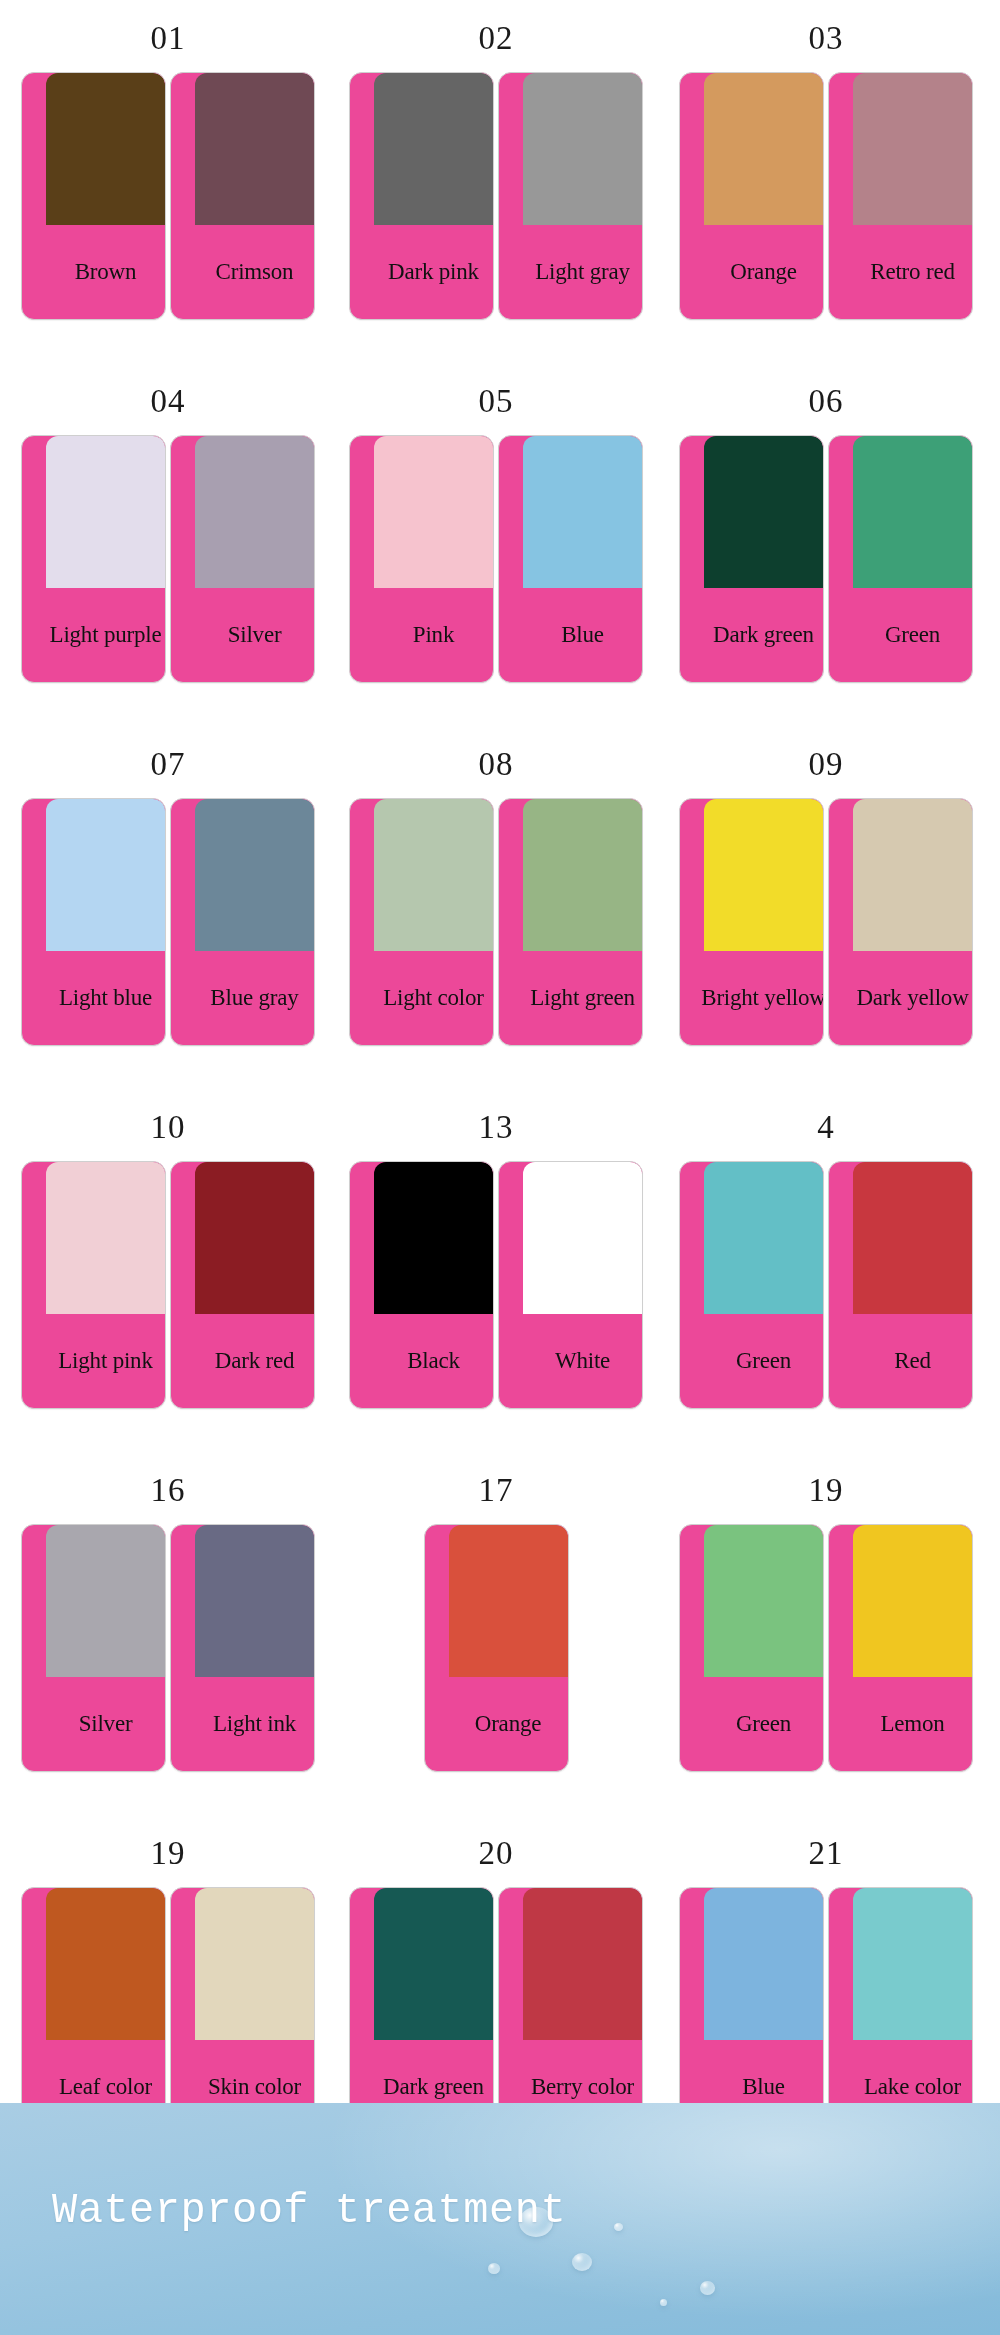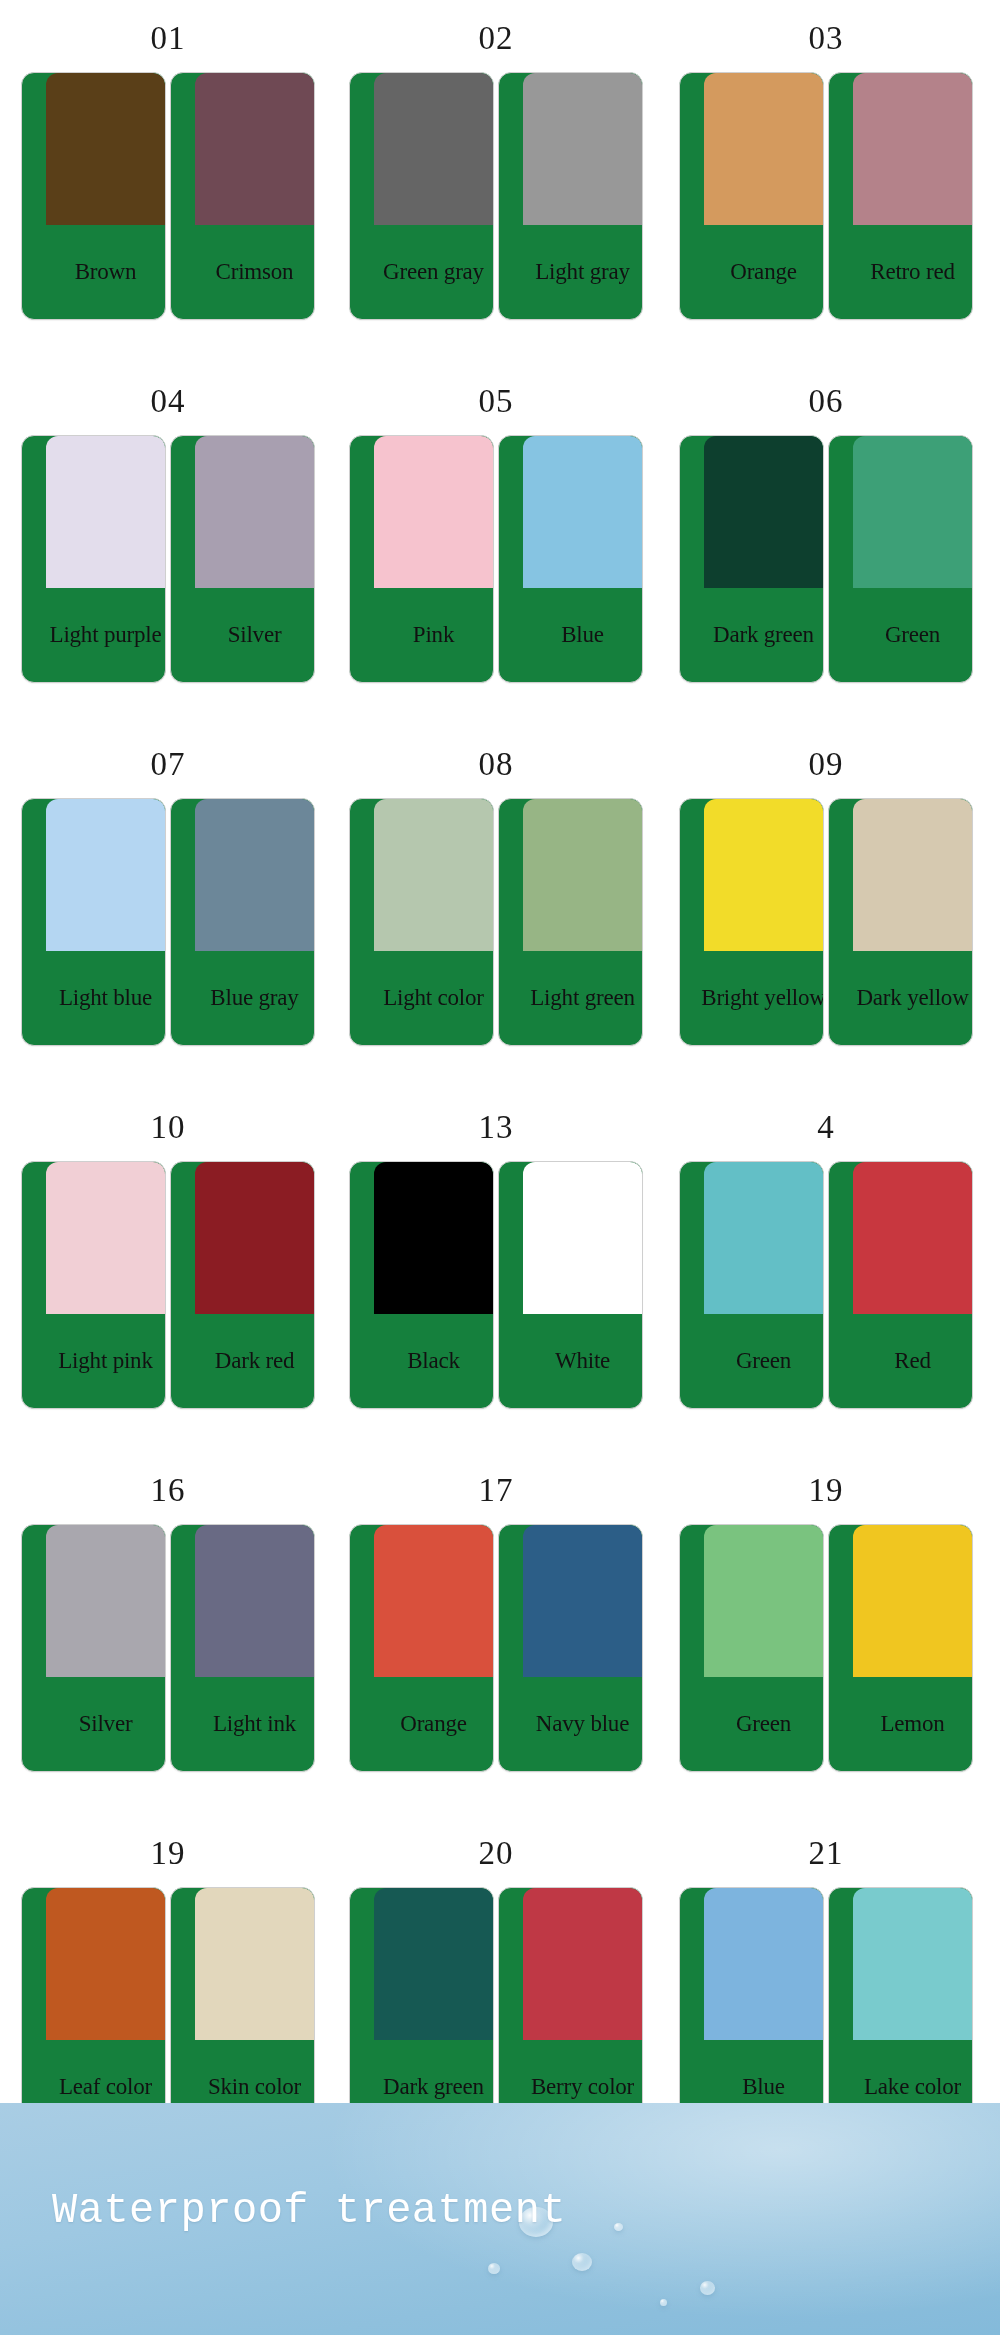--- a/index.html
+++ b/index.html
@@ -58,21 +58,21 @@
     display: flex;
     gap: 4px;
     align-items: flex-start;
   }
 
   .swatch-card {
     width: 145px;
     height: 248px;
     border: 1px solid #cfcfcf;
     border-radius: 13px;
-    background: #15803d;
+    background: #ec4899;
     overflow: hidden;
     display: flex;
     flex-direction: column;
     box-shadow: 0 1px 1px rgba(0,0,0,0.05);
     padding-left: 24px;
   }
 
   .swatch-color {
     flex: 0 0 152px;
     width: 100%;
@@ -159,21 +159,21 @@
             <div class="swatch-color" style="background: rgb(111, 73, 84);"></div>
             <div class="swatch-label">Crimson</div>
           </div>
         </div>
       </div>
       <div class="group slot-2">
         <div class="group-number">02</div>
         <div class="pair">
           <div class="swatch-card">
             <div class="swatch-color" style="background: rgb(101, 101, 101);"></div>
-            <div class="swatch-label">Green gray</div>
+            <div class="swatch-label">Dark pink</div>
           </div>
           <div class="swatch-card">
             <div class="swatch-color" style="background: rgb(152, 152, 152);"></div>
             <div class="swatch-label">Light gray</div>
           </div>
         </div>
       </div>
       <div class="group slot-3">
         <div class="group-number">03</div>
         <div class="pair">
@@ -324,24 +324,20 @@
             <div class="swatch-label">Light ink</div>
           </div>
         </div>
       </div>
       <div class="group slot-2">
         <div class="group-number">17</div>
         <div class="pair">
           <div class="swatch-card">
             <div class="swatch-color" style="background: rgb(217, 80, 60);"></div>
             <div class="swatch-label">Orange</div>
-          </div>
-          <div class="swatch-card">
-            <div class="swatch-color" style="background: rgb(44, 94, 135);"></div>
-            <div class="swatch-label">Navy blue</div>
           </div>
         </div>
       </div>
       <div class="group slot-3">
         <div class="group-number">19</div>
         <div class="pair">
           <div class="swatch-card">
             <div class="swatch-color" style="background: rgb(122, 195, 127);"></div>
             <div class="swatch-label">Green</div>
           </div>

